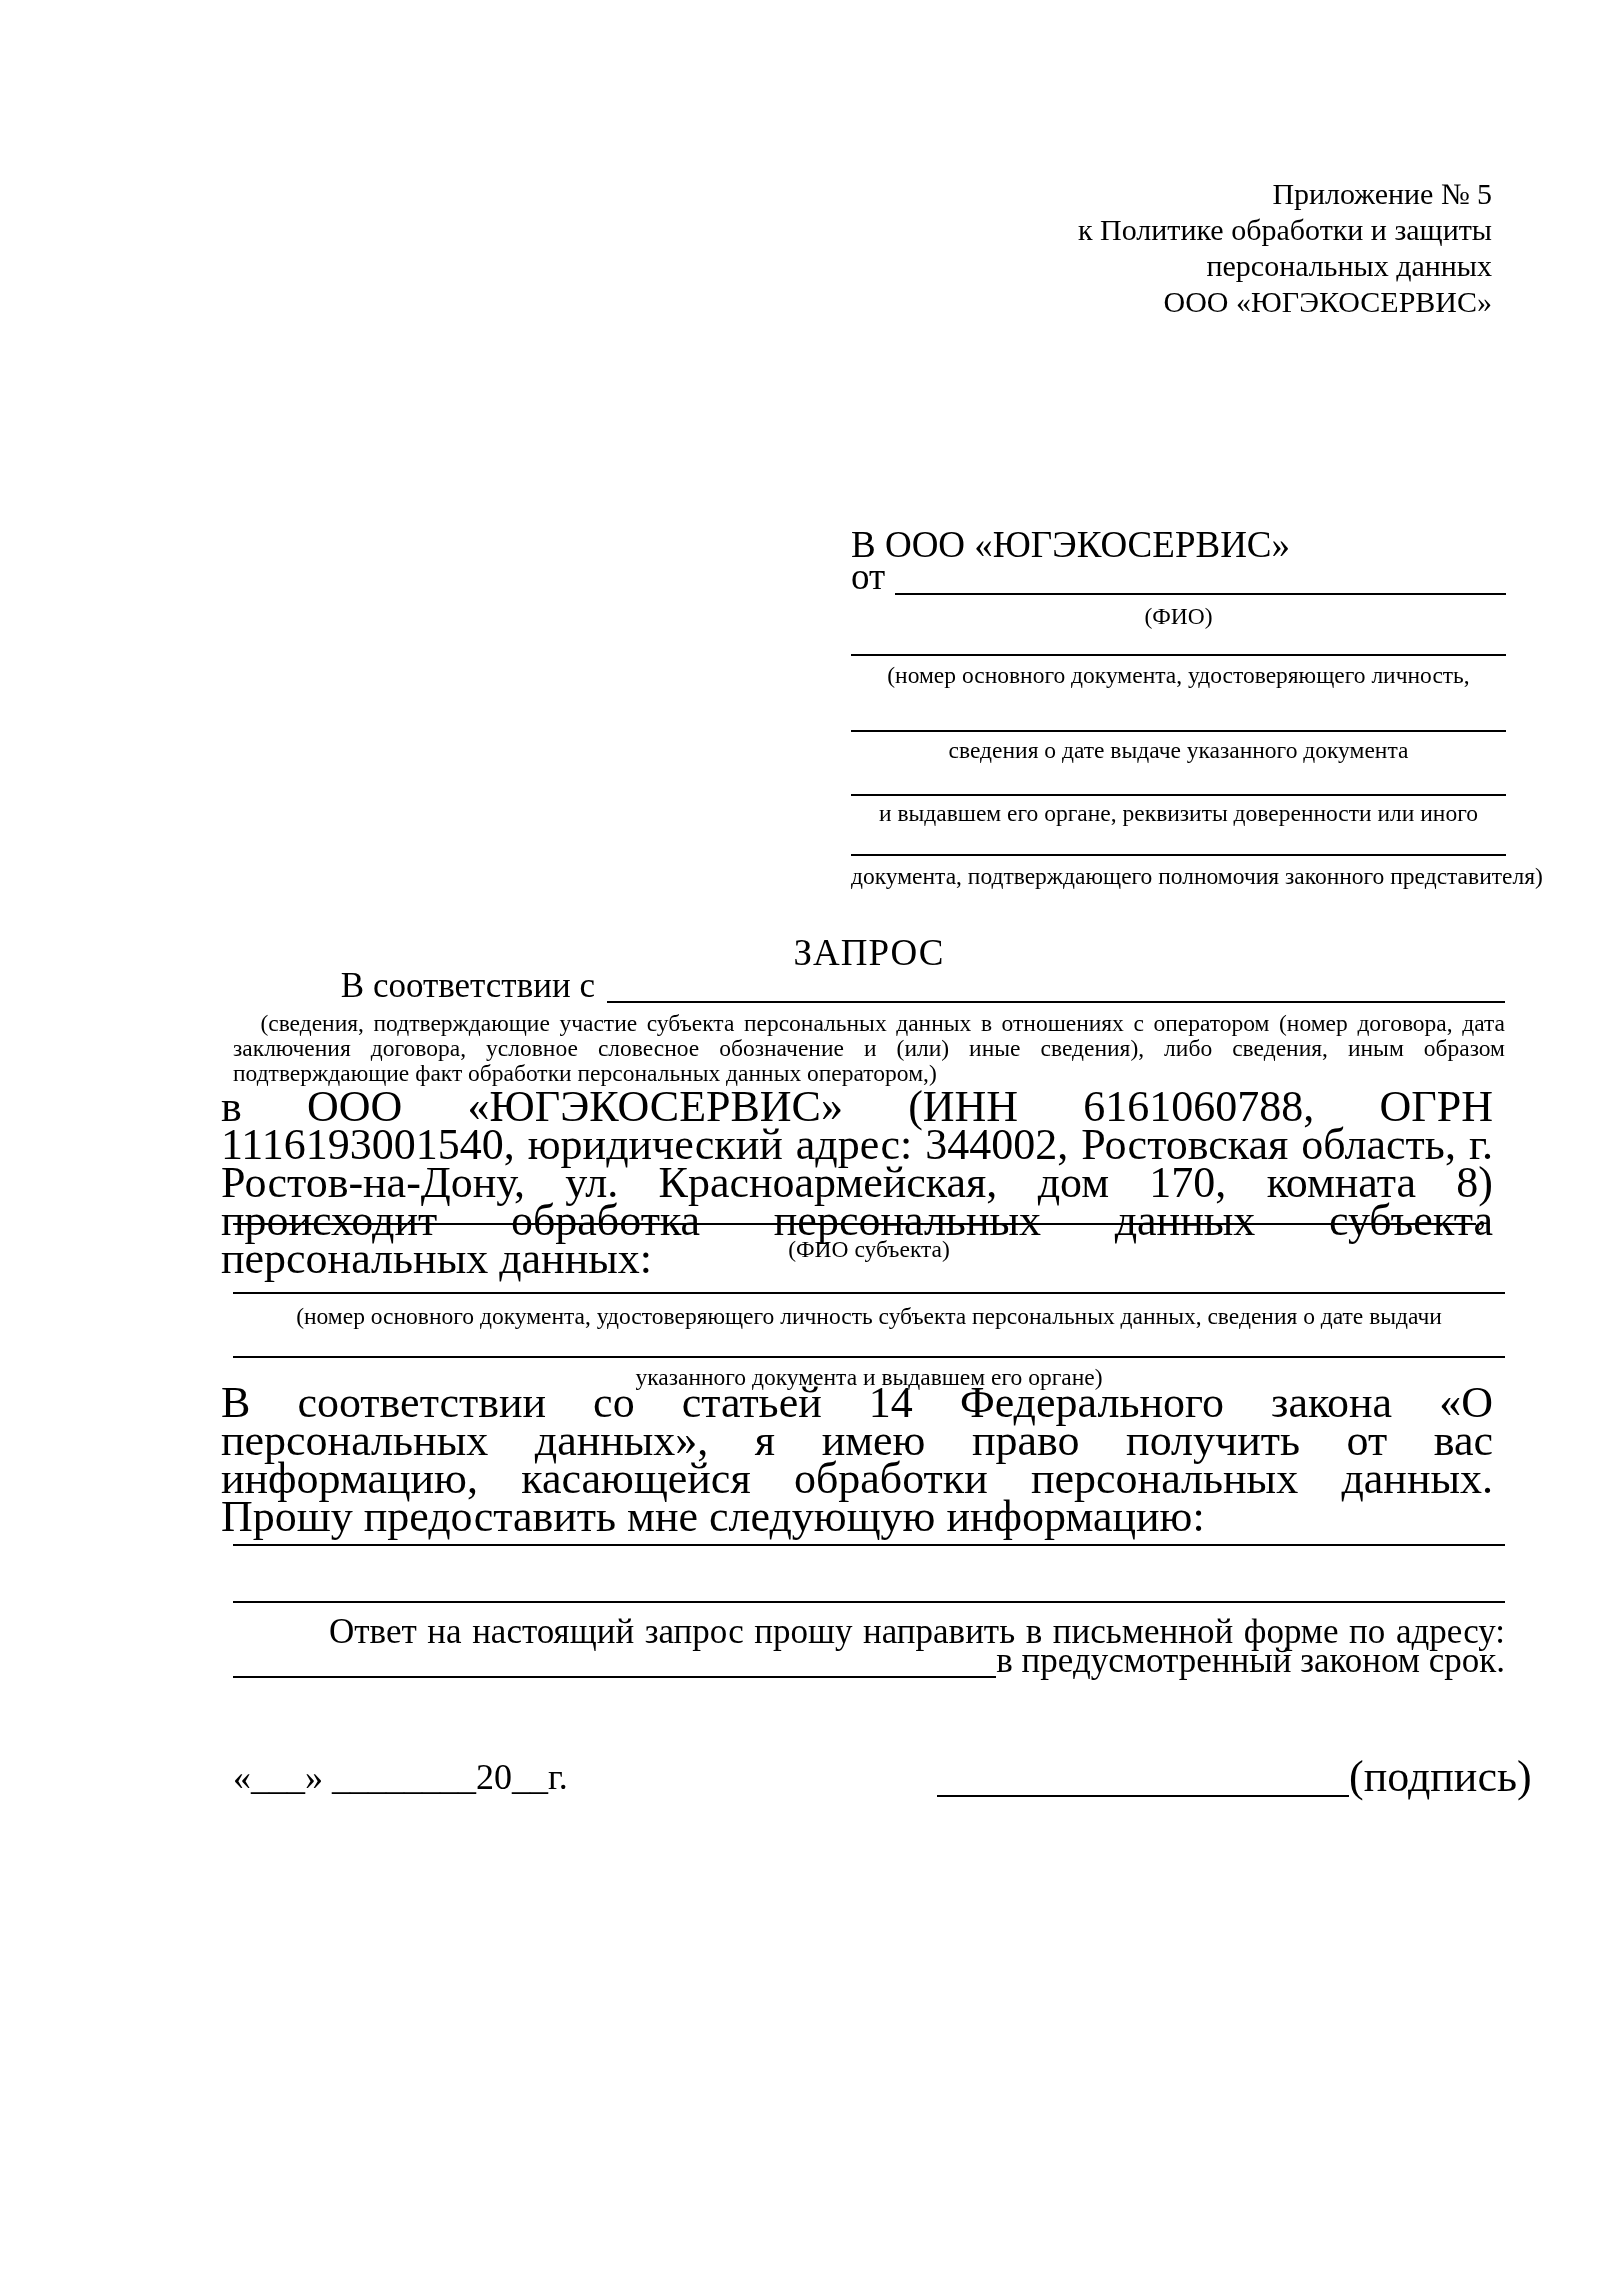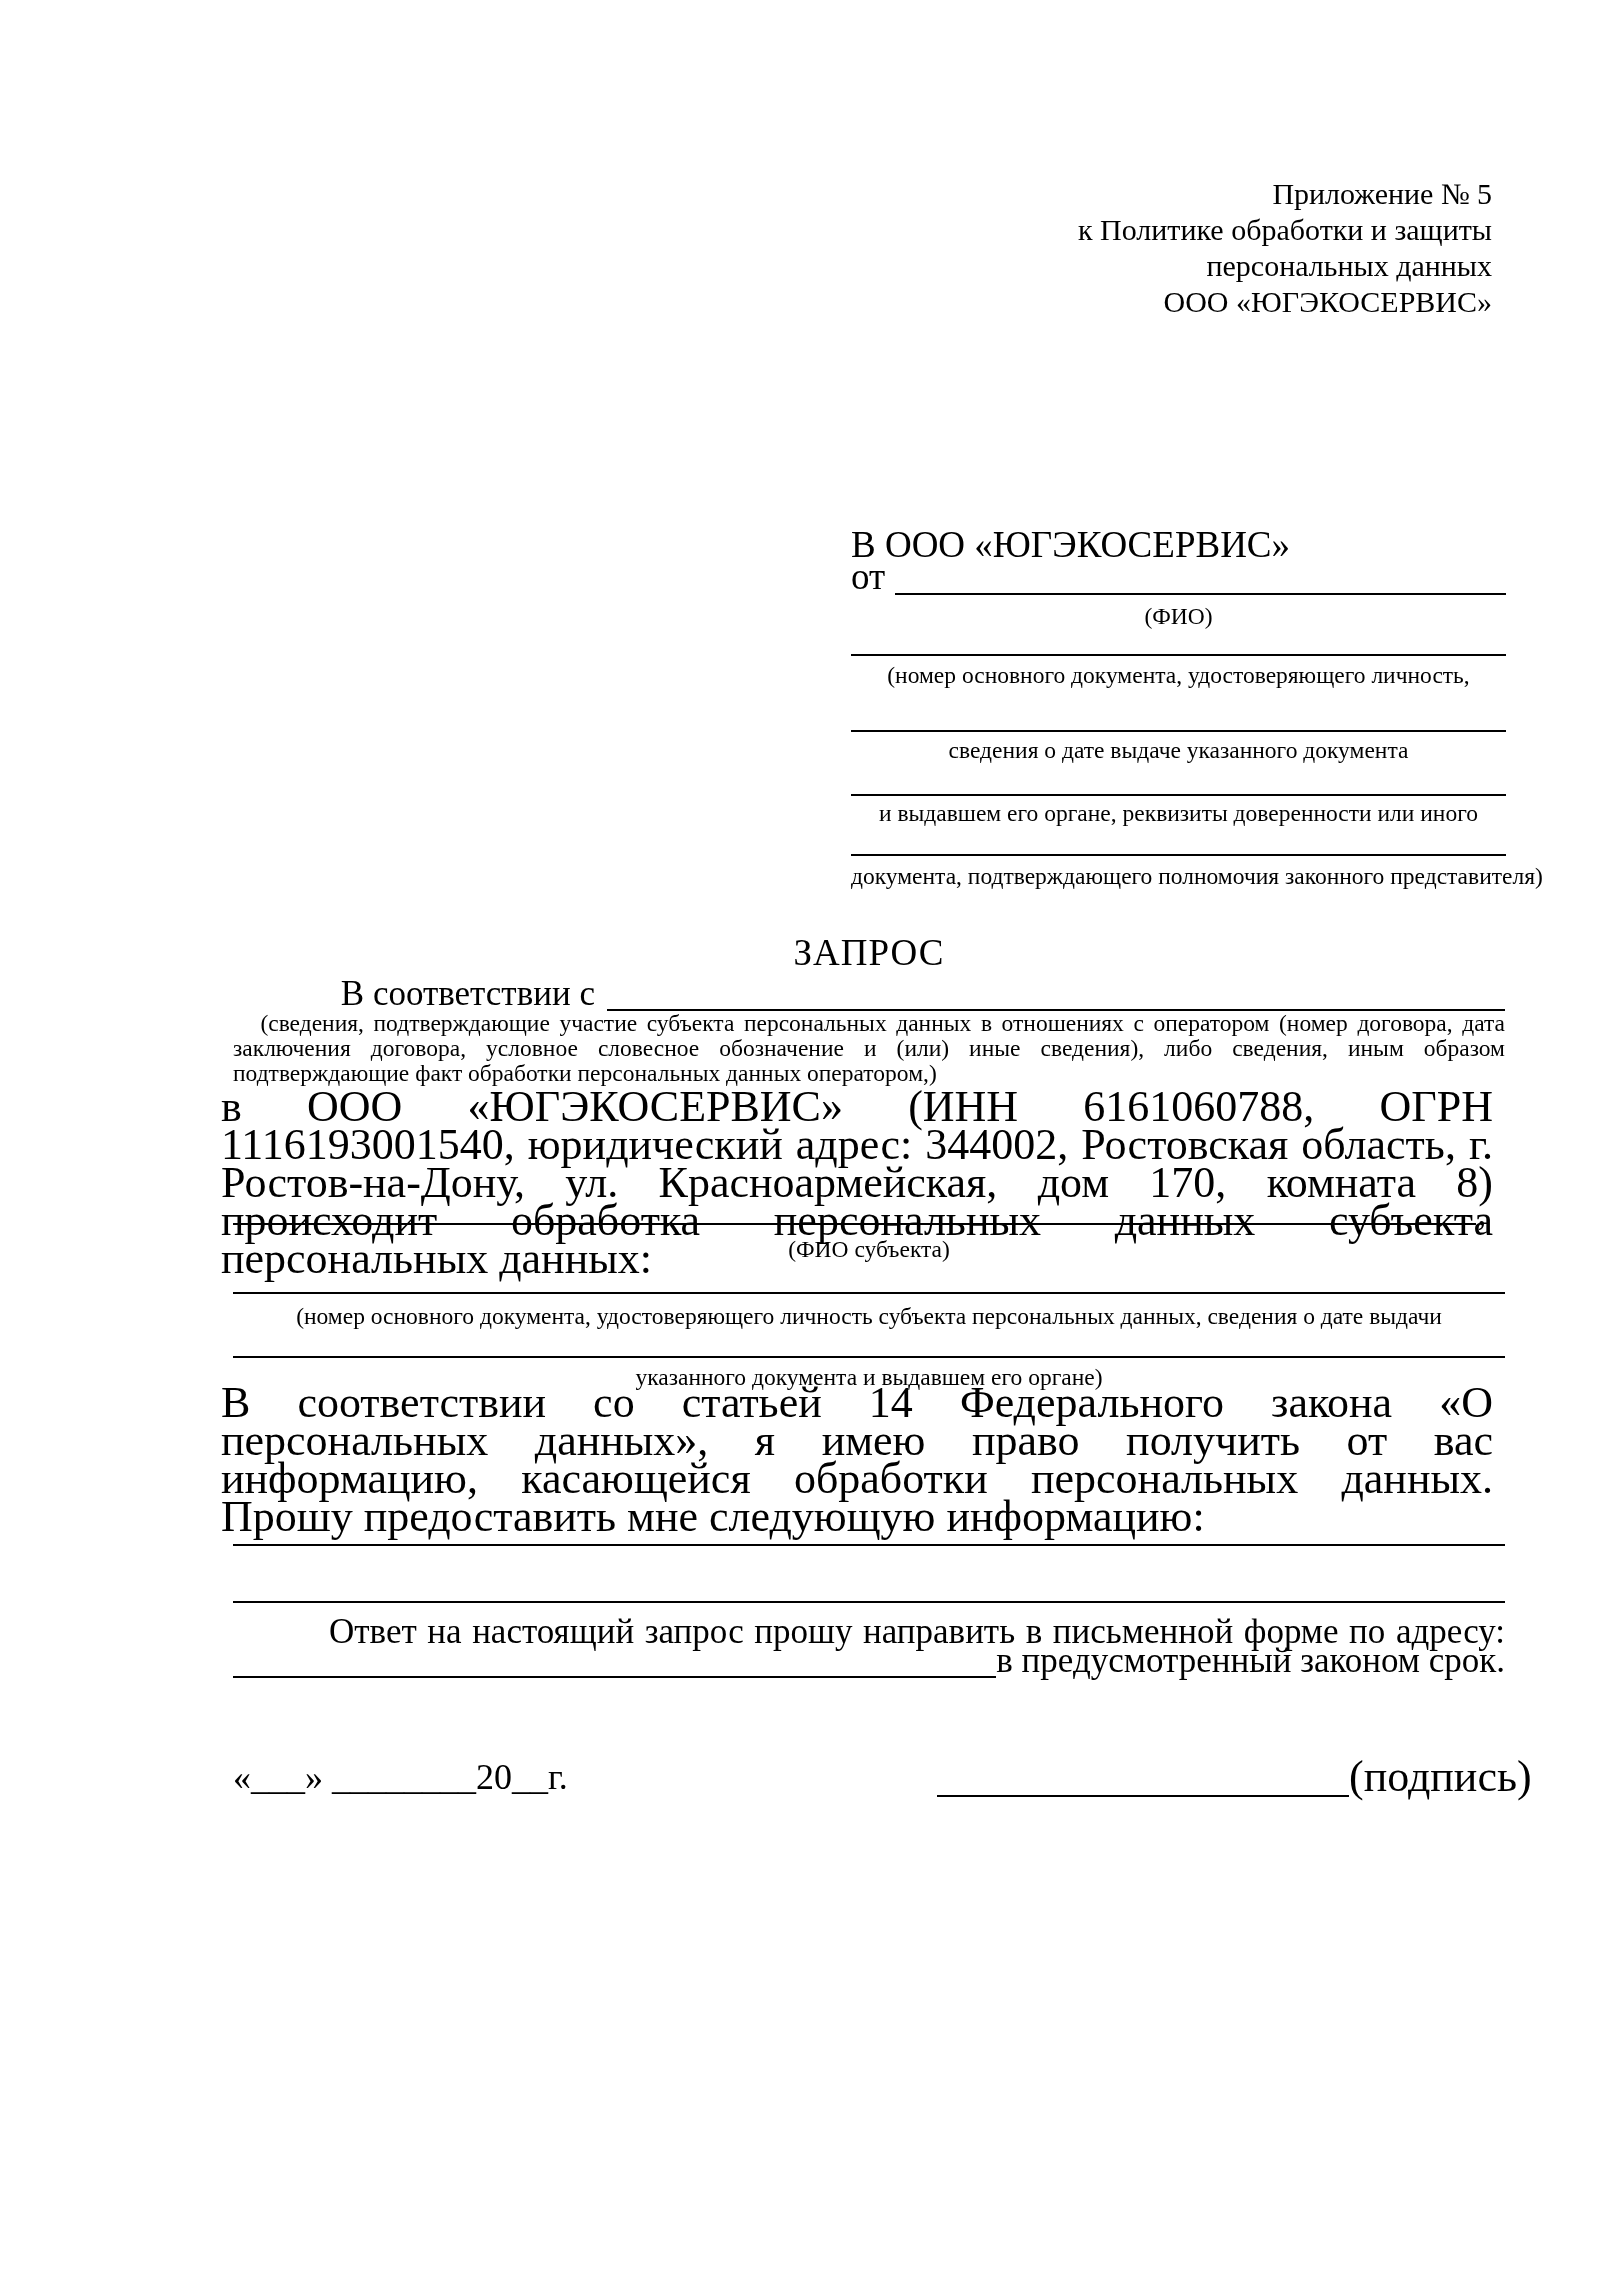--- a/index.html
+++ b/index.html
@@ -22,21 +22,21 @@
   .addressee { position:absolute; left:851px; top:523px; width:655px; height:382px; font-size:37px; }
   .addr-to { position:absolute; left:0; top:0; white-space:nowrap; }
   .from-row { position:absolute; left:0; top:35px; right:0; height:37px; display:flex; align-items:flex-end; }
   .from-row > span { line-height:37px; margin-right:9.8px; }
   .fill { flex:1 1 auto; border-bottom:2.9px solid #000; height:100%; }
   .a-rule { position:absolute; left:0; right:0; border-top:2.9px solid #000; height:0; }
   .a-cap  { position:absolute; left:0; right:0; text-align:center; font-size:23.5px; line-height:25.5px; white-space:nowrap; }
   
   .zapros { position:absolute; left:233px; top:931px; width:1272px; text-align:center; font-size:37px; letter-spacing:1px; }
   
-  .sootv-row { position:absolute; left:233px; top:968px; width:1272px; height:35px; display:flex; align-items:flex-end; font-size:35px;margin-top:8px; }
+  .sootv-row { position:absolute; left:233px; top:968px; width:1272px; height:35px; display:flex; align-items:flex-end; font-size:35px; }
   .sootv-row .ind { flex:0 0 96px; }
   .sootv-row > span { line-height:35px; white-space:nowrap; margin-right:11.8px; }
   
   .fineprint { position:absolute; left:233px; top:1011px; width:1272px;
                font-size:23.5px; line-height:25px; text-align:justify; text-indent:27.4px; }
   
   .body { position:absolute; left:221px; width:1272px; margin:0;
           font-size:44px; line-height:38px; text-align:justify; }
   .p1 { top:1088px; }
   .p2 { top:1384px; }

